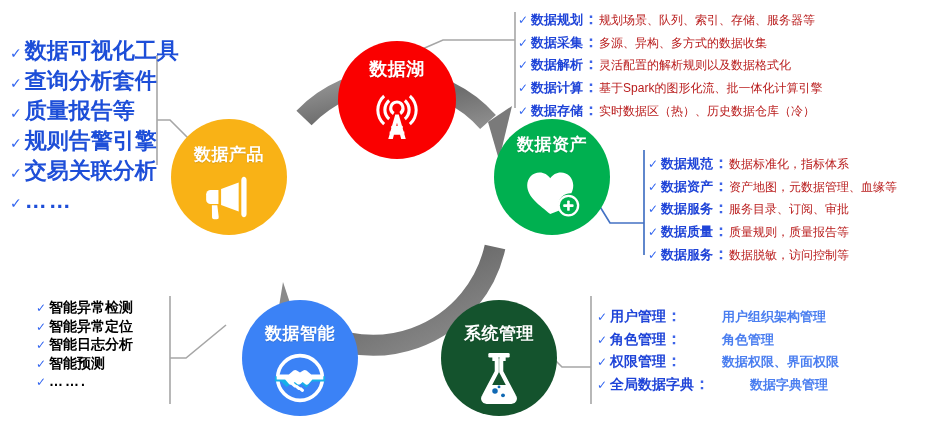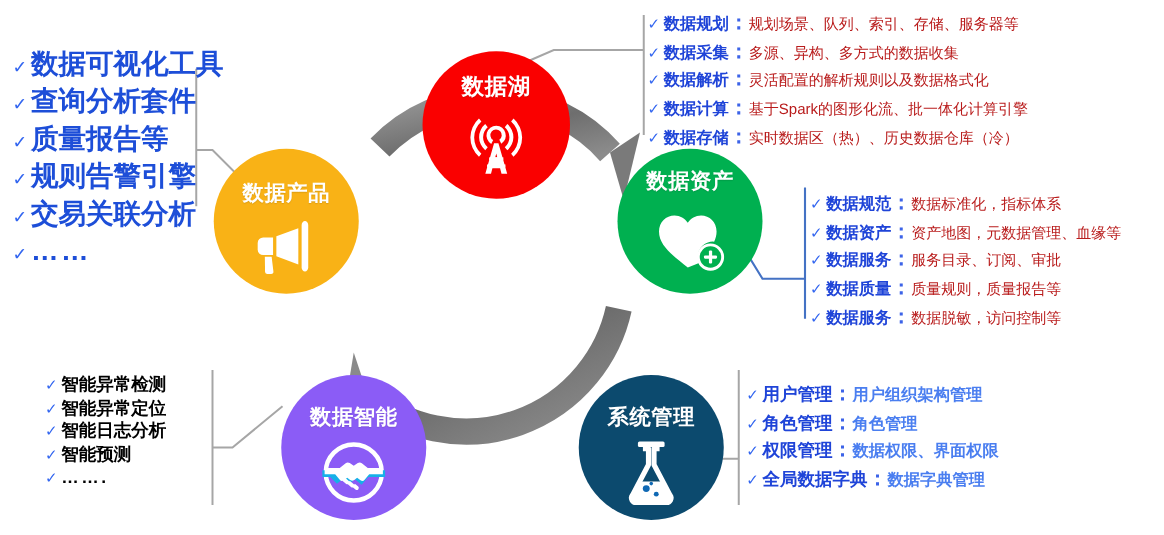--- a/index.html
+++ b/index.html
@@ -41,22 +41,22 @@
   .node .node-icon {
     display: flex;
     align-items: center;
     justify-content: center;
     flex: 1;
   }
 
   #node-lake      { left: 338px; top: 41px;  width: 118px; height: 118px; background: #fa0000; }
   #node-asset     { left: 494px; top: 119px; width: 116px; height: 116px; background: #00b050; }
   #node-product   { left: 171px; top: 119px; width: 116px; height: 116px; background: #f9b216; justify-content: space-between; }
-  #node-intel     { left: 225px; top: 300px; width: 116px; height: 116px; background: #8b5cf6; }
-  #node-system    { left: 463px; top: 300px; width: 116px; height: 116px; background: #0c4a6e; }
+  #node-intel     { left: 242px; top: 300px; width: 116px; height: 116px; background: #3b82f6; }
+  #node-system    { left: 441px; top: 300px; width: 116px; height: 116px; background: #14532d; }
 
   #node-lake    .node-label { font-size: 18px; margin-top: 16px; }
   #node-asset   .node-label { font-size: 17px; margin-top: 14px; }
   #node-product .node-label { font-size: 17px; margin-top: 24px; }
   #node-intel   .node-label { font-size: 17px; margin-top: 22px; }
   #node-system  .node-label { font-size: 17px; margin-top: 22px; }
 
   #node-lake    .node-icon { margin-top: -4px; }
   #node-product .node-icon { margin-top: -8px; }
   #node-intel   .node-icon { margin-top: -6px; }
@@ -125,21 +125,21 @@
   #notes-asset .note-line,
   #notes-system .note-line { line-height: 1.42; }
   #notes-lake .note-term,
   #notes-asset .note-term { font-size: 13px; }
   #notes-lake .note-desc,
   #notes-asset .note-desc { font-size: 12px; font-weight: normal; color: #b91c1c; }
   #notes-lake .tick,
   #notes-asset .tick { font-size: 12px; }
 
   #notes-system .note-term { font-size: 14px; }
-  #notes-system .note-desc { font-size: 13px; font-weight: bold; color: #4a7ef0; }
+  #notes-system .note-desc { font-size: 13px; font-weight: bold; color: #4a7ef0; margin-left: 40px; }
   #notes-system .tick { font-size: 12px; }
 
   #notes-product { left: 10px;  top: 36px; }
   #notes-intel   { left: 36px;  top: 298px; }
   #notes-lake    { left: 518px; top: 8px; }
   #notes-asset   { left: 648px; top: 152px; }
   #notes-system  { left: 597px; top: 305px; }
 
   .dots { letter-spacing: 2px; }
 </style>

